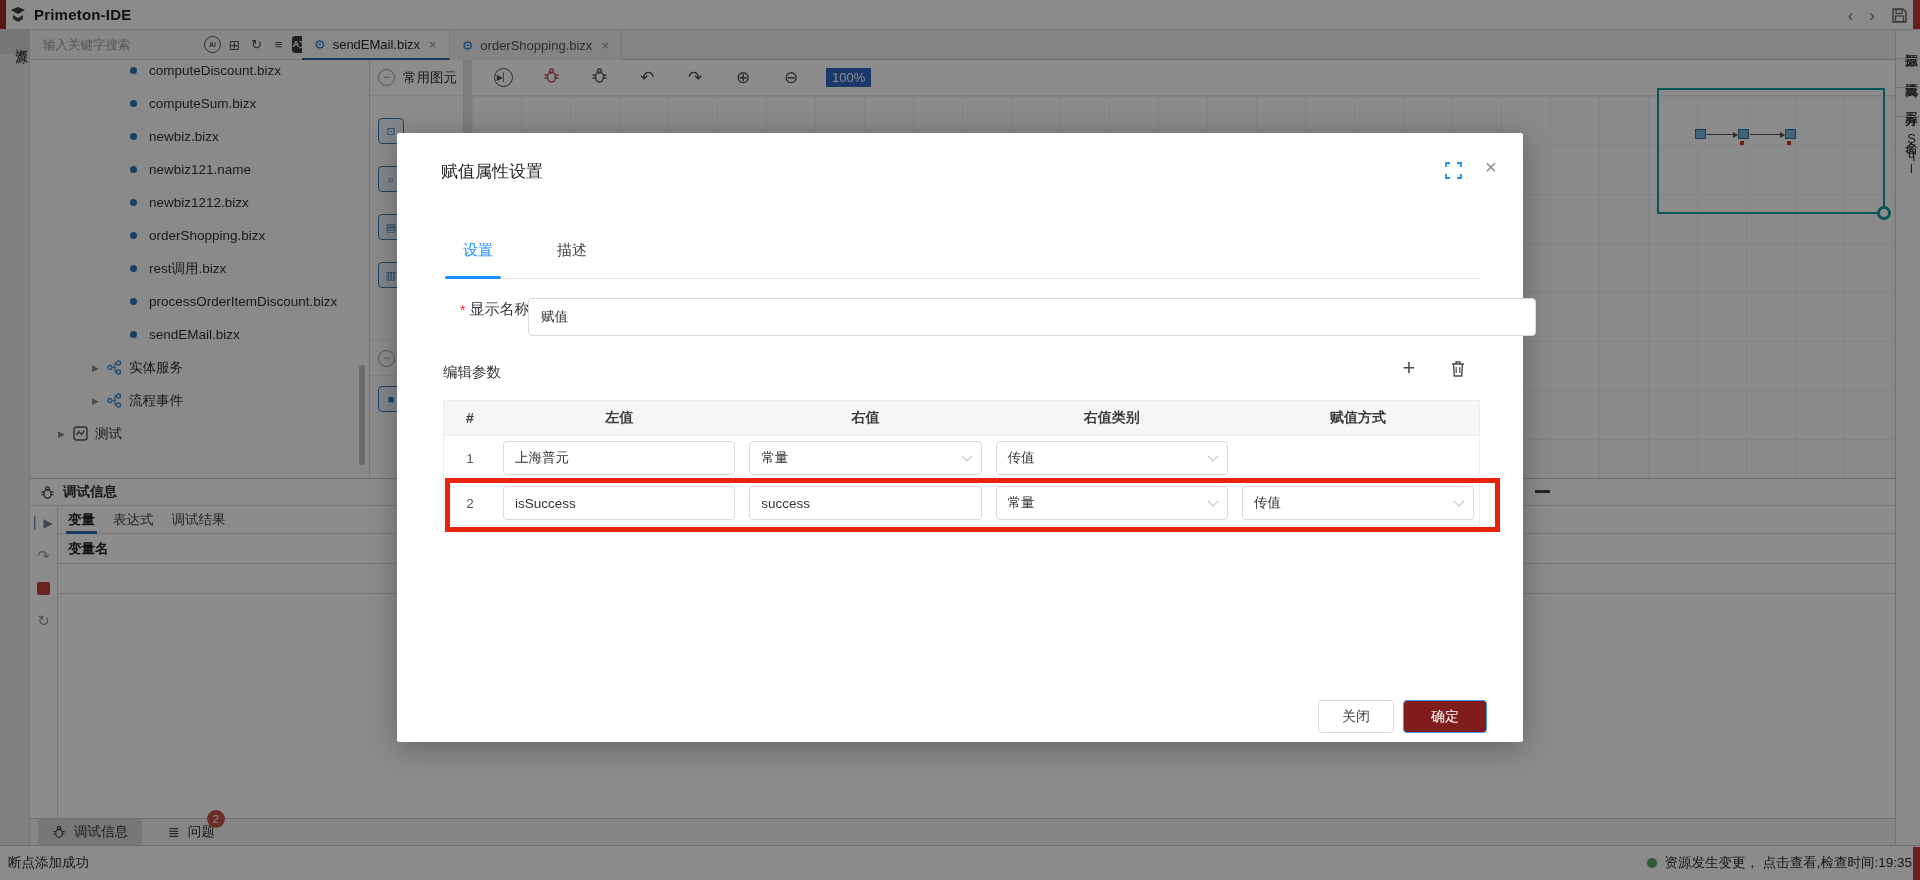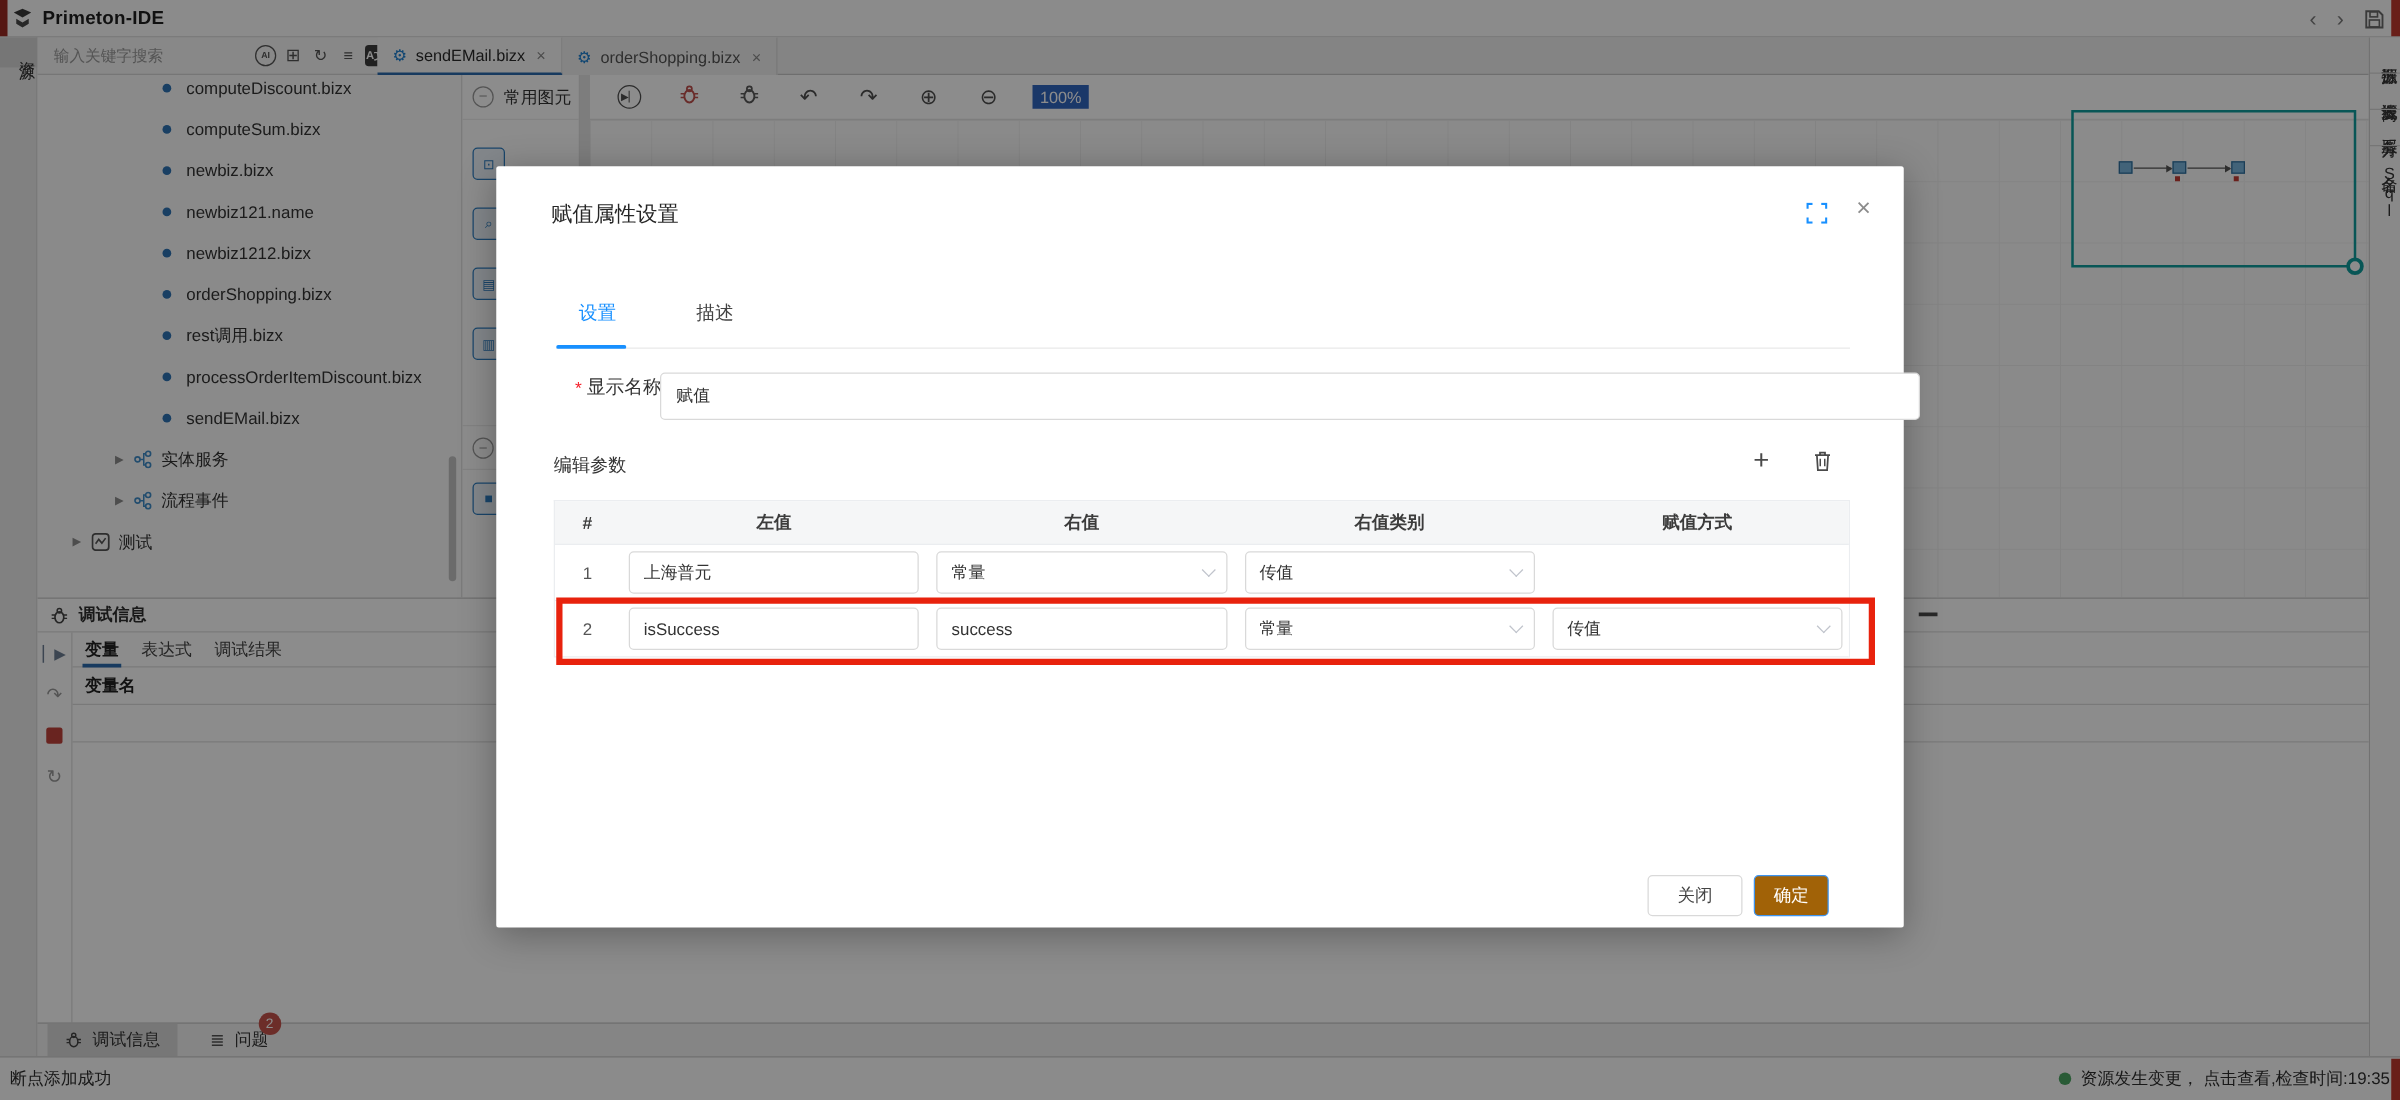--- a/index.html
+++ b/index.html
@@ -128,21 +128,21 @@
   .m-trow { display:flex; height:45px; align-items:center; border-bottom:1px solid #ebedf0; background:#fff; }
   .col-num { width:52px; text-align:center; flex:none; }
   .col { width:246.25px; flex:none; text-align:center; position:relative; padding:0 7px; }
   .m-trow .col-num { font-size:13.5px; color:#555; }
   .cell-box { width:100%; height:34px; border:1px solid #d9d9d9; border-radius:4px; display:flex; align-items:center; padding:0 11px; font-size:13.5px; color:#333; background:#fff; text-align:left; }
   .cell-select { cursor:pointer; }
   .sel-arrow { position:absolute; right:18px; top:50%; width:8px; height:8px; margin-top:-6px; border-right:1.6px solid #c0c4cc; border-bottom:1.6px solid #c0c4cc; transform:rotate(45deg); }
   .red-annot { position:absolute; left:48px; top:345px; width:1055px; height:54px; border:5px solid #e8220d; z-index:5; pointer-events:none; }
   .m-btn { position:absolute; top:567px; height:33px; border-radius:4px; font-size:14px; display:flex; align-items:center; justify-content:center; cursor:pointer; font-family:inherit; }
   .btn-close { left:921px; width:76px; background:#fff; border:1px solid #d9d9d9; color:#444; }
-  .btn-ok { left:1006px; width:60px; background:#a16207; border:1px solid #3d94f0; color:#fff; }
+  .btn-ok { left:1006px; width:84px; background:#7f1d1d; border:1px solid #3d94f0; color:#fff; }
 </style>
 </head>
 <body>
 
 <div class="app">
 
   <div class="abs titlebar">
     <div class="abs corner-mark" style="left:0;top:0;width:6px;height:29px;"></div>
     <svg class="logo" viewBox="0 0 18 18">
       <path d="M2 4 L9 1 L16 4 L9 8 Z" fill="#3a3a3a"></path>

